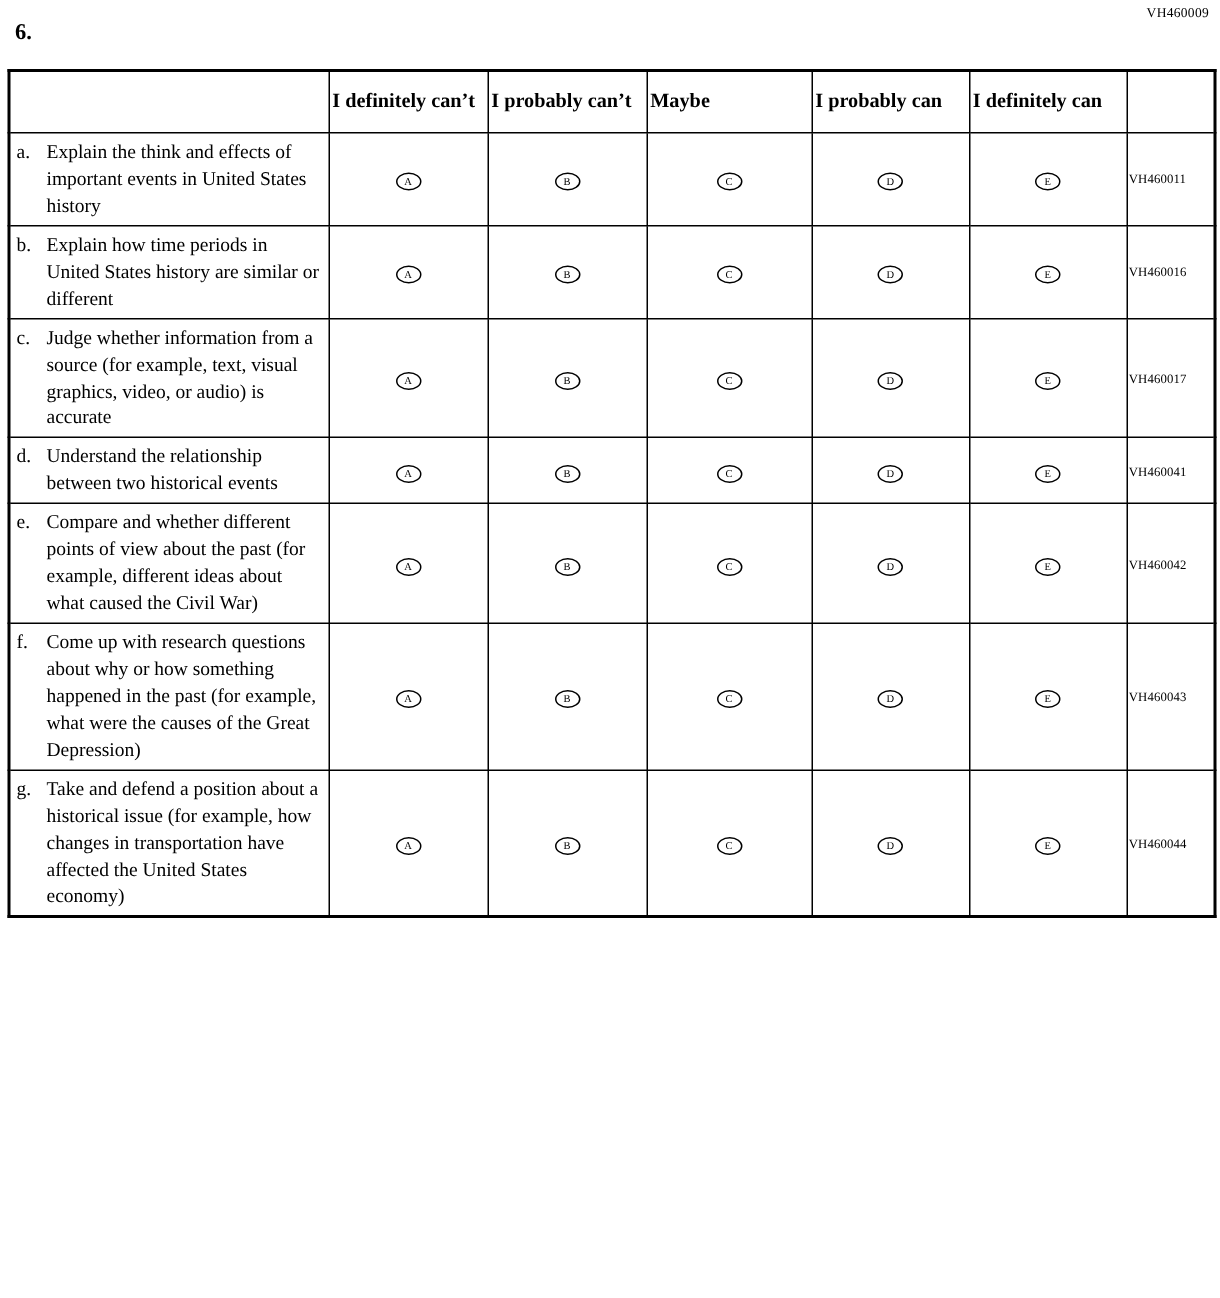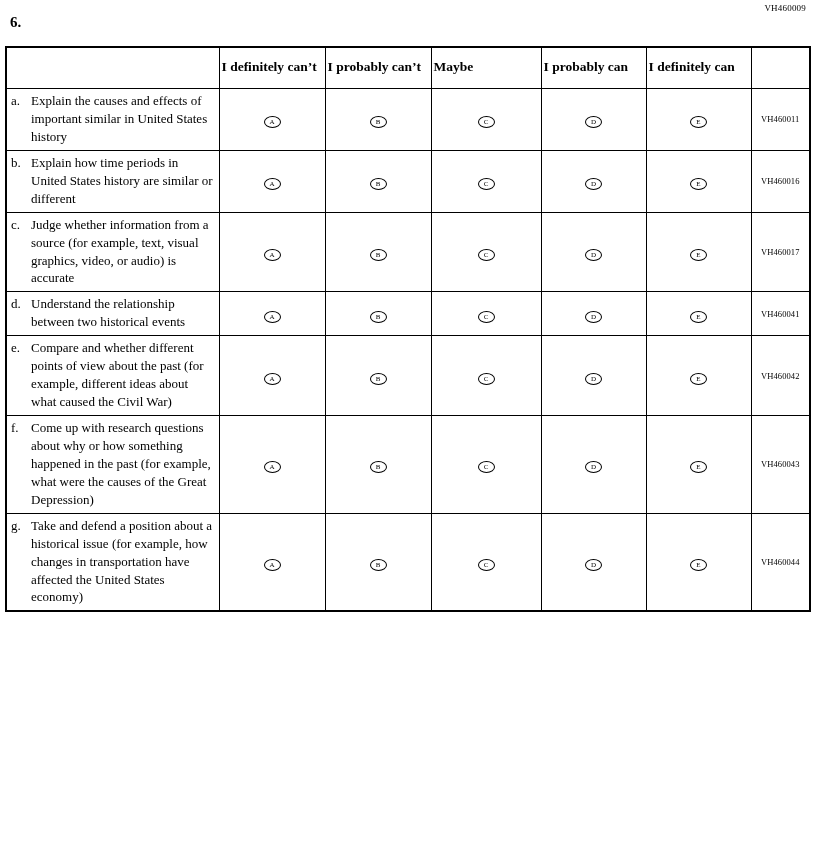--- a/index.html
+++ b/index.html
@@ -72,21 +72,20 @@
     width: 15px;
     height: 10px;
     border: 1px solid #000;
     border-radius: 50%;
     font-size: 7px;
     line-height: 10px;
     text-align: center;
     cursor: pointer;
   }
   td.code-cell {
-    text-align: center;
     vertical-align: middle;
     font-size: 8.5px;
     padding: 0 1px;
     letter-spacing: 0.1px;
   }
 </style>
 </head>
 <body>
 
 <div class="page">
@@ -116,21 +115,21 @@
         <th>I probably can</th>
         <th>I definitely can</th>
         <th></th>
       </tr>
     </thead>
     <tbody>
         <tr>
       <td class="stmt">
         <div class="stmt-inner">
           <span class="row-letter">a.</span>
-          <span class="row-text">Explain the causes and effects of important similar in United States history</span>
+          <span class="row-text">Explain the think and effects of important events in United States history</span>
         </div>
       </td>
       <td class="bubble-cell"><span class="bubble">A</span></td>
       <td class="bubble-cell"><span class="bubble">B</span></td>
       <td class="bubble-cell"><span class="bubble">C</span></td>
       <td class="bubble-cell"><span class="bubble">D</span></td>
       <td class="bubble-cell"><span class="bubble">E</span></td>
       <td class="code-cell">VH460011</td>
     </tr>
         <tr>

